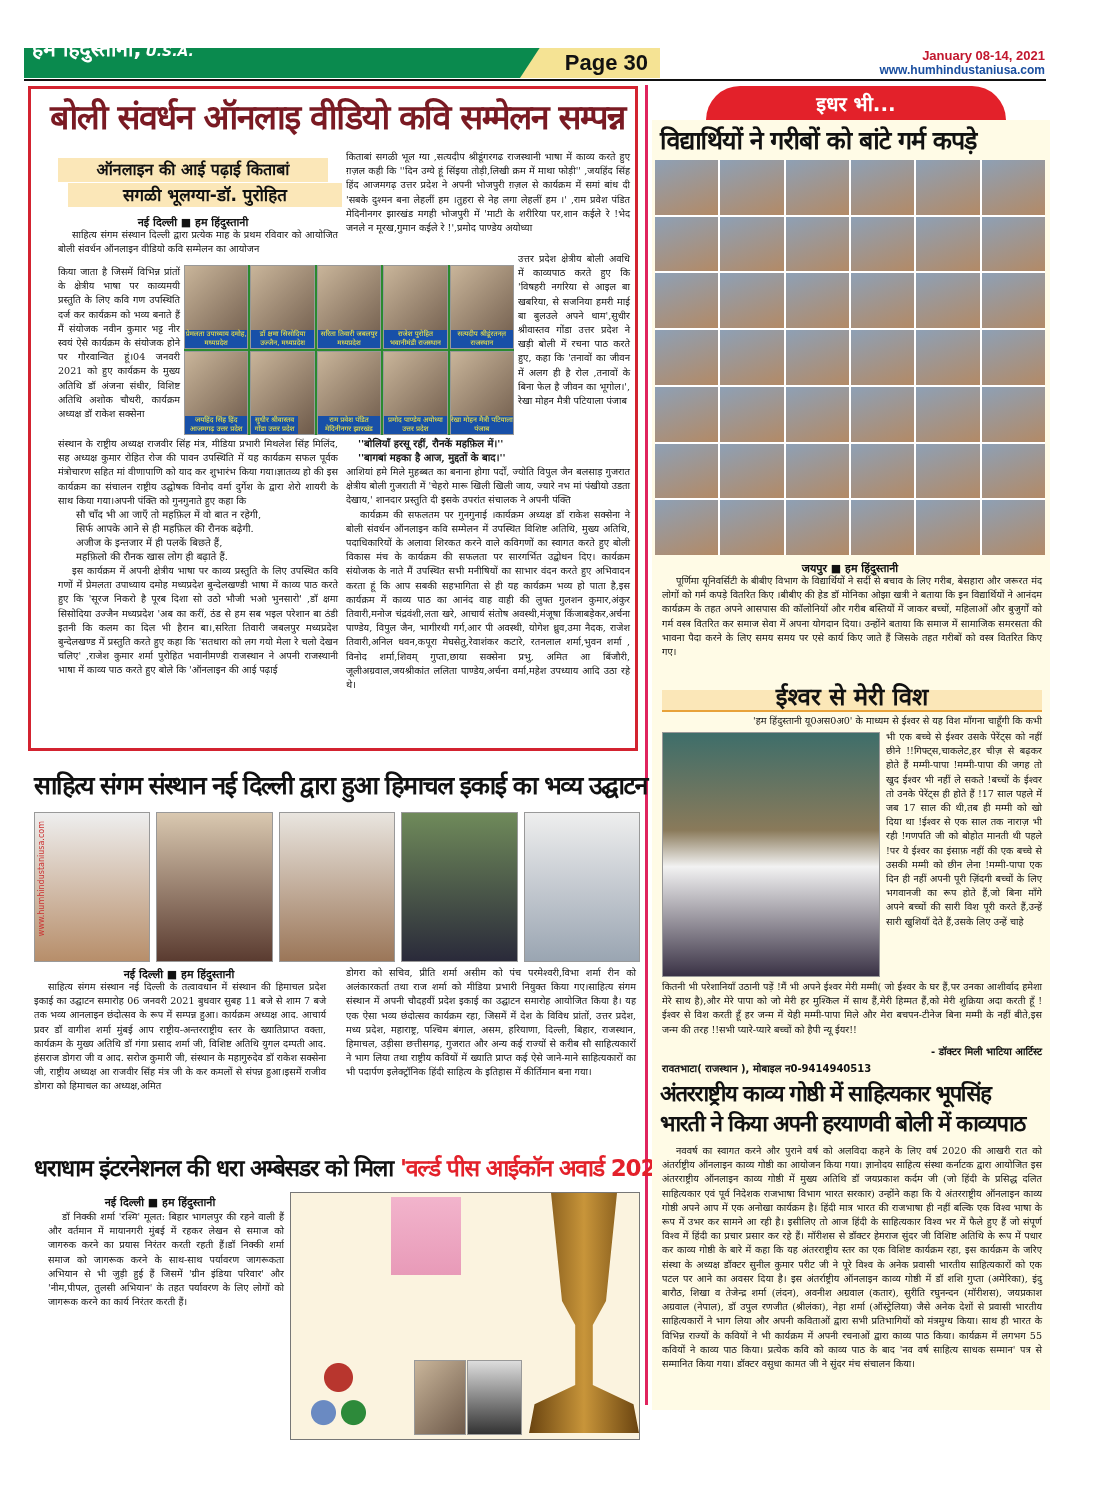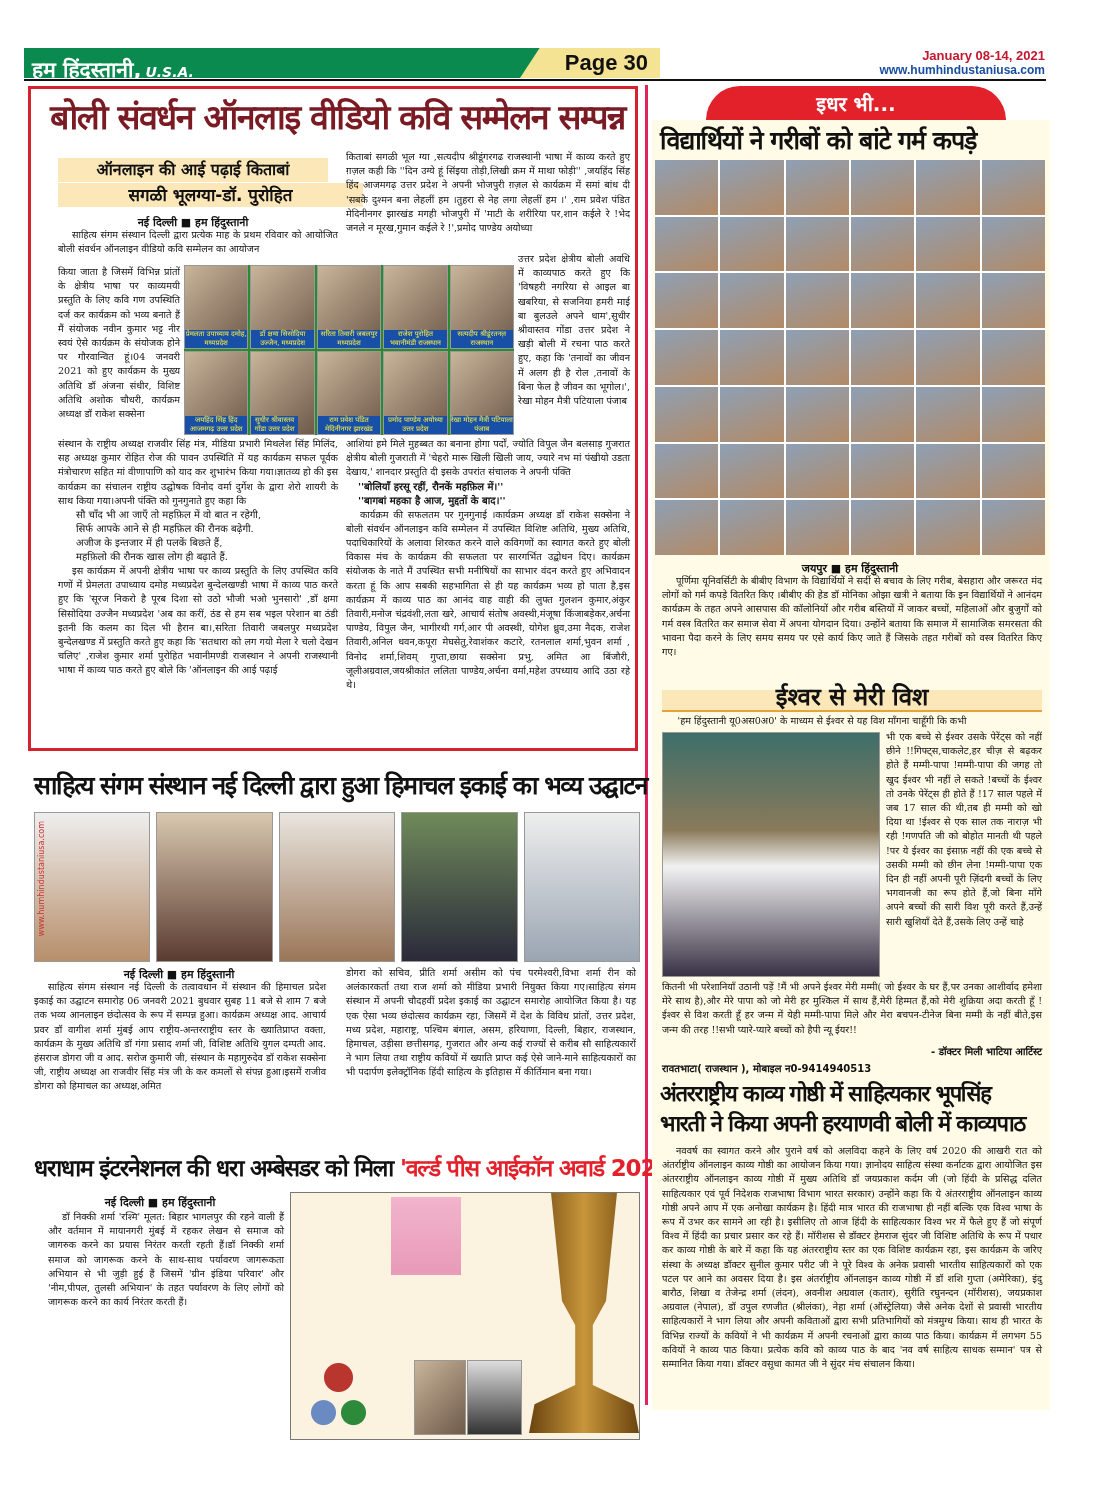--- a/index.html
+++ b/index.html
@@ -1,19 +1,19 @@
 <!DOCTYPE html>
 <html><head>
 <meta charset="utf-8">
 <style>
 *{box-sizing:border-box;margin:0;padding:0}
 body{width:1095px;height:1490px;background:#fff;font-family:"DejaVu Serif",serif;position:relative;overflow:hidden;color:#111}
 .abs{position:absolute}
 .hdr-band{left:24px;top:48px;width:600px;height:30px;background:#0a8a4e}
-.hdr-title{left:32px;top:48px;height:30px;line-height:44px;color:#fff;font-family:"DejaVu Sans",sans-serif;font-weight:bold;font-size:21px}
+.hdr-title{left:32px;top:32px;height:30px;line-height:34px;color:#fff;font-family:"DejaVu Sans",sans-serif;font-weight:bold;font-size:21px}
 .hdr-title i{font-size:14px;font-style:italic;margin-left:4px}
 .hdr-page{left:520px;top:48px;width:140px;height:30px;background:#f5e394;clip-path:polygon(14% 0,100% 0,100% 100%,0 100%);text-align:right;padding-right:12px;font-family:"Liberation Sans",sans-serif;font-weight:bold;font-size:22px;line-height:30px}
 .hdr-date{right:50px;top:48px;text-align:right;font-family:"Liberation Sans",sans-serif;font-weight:bold;color:#c2172e;font-size:13px;line-height:16px}
 .hdr-url{right:50px;top:63px;font-family:"Liberation Sans",sans-serif;font-weight:bold;color:#1a4fa0;font-size:12px}
 .hdr-rule{left:24px;top:79px;width:1022px;height:2px;background:#111}
 .vsep{left:645px;top:85px;width:3px;height:1320px;background:#e0245e}
 .box1{left:28px;top:86px;width:610px;height:665px;border:3px solid #d32330}
 .h1{font-family:"DejaVu Sans",sans-serif;font-weight:bold;color:#7a1a23;letter-spacing:-1.5px;white-space:nowrap}
 .sub{background:#fbe7b8;font-family:"DejaVu Sans",sans-serif;font-weight:bold;text-align:center;color:#111}
 .dl{font-weight:bold;font-size:11px;text-align:center;font-family:"DejaVu Sans",sans-serif}
@@ -37,21 +37,21 @@
 <div class="abs hdr-title"><span>हम हिंदुस्तानी,</span><i>U.S.A.</i></div>
 <div class="abs hdr-page">Page 30</div>
 <div class="abs hdr-date">January 08-14, 2021</div>
 <div class="abs hdr-url">www.humhindustaniusa.com</div>
 <div class="abs hdr-rule"></div>
 <div class="abs vsep"></div>
 
 <div class="abs box1"></div>
 <div class="abs h1" style="left:50px;top:92px;font-size:34px;line-height:50px">बोली संवर्धन ऑनलाइ वीडियो कवि सम्मेलन सम्पन्न</div>
 <div class="abs sub" style="left:58px;top:158px;width:270px;font-size:16px;line-height:24px">ऑनलाइन की आई पढ़ाई किताबां</div>
-<div class="abs sub" style="left:58px;top:183px;width:305px;font-size:17px;line-height:24px">सगळी भूलग्या-डॉ. पुरोहित</div>
+<div class="abs sub" style="left:68px;top:183px;width:274px;font-size:17px;line-height:24px">सगळी भूलग्या-डॉ. पुरोहित</div>
 <div class="abs dl" style="left:58px;top:214px;width:270px">नई दिल्ली ■ हम हिंदुस्तानी</div>
 <div class="abs txt" style="left:58px;top:228px;width:280px">
     <p>साहित्य संगम संस्थान दिल्ली द्वारा प्रत्येक माह के प्रथम रविवार को आयोजित बोली संवर्धन ऑनलाइन वीडियो कवि सम्मेलन का आयोजन</p>
   </div>
 <div class="abs txt" style="left:58px;top:265px;width:122px">किया जाता है जिसमें विभिन्न प्रांतों के क्षेत्रीय भाषा पर काव्यमयी प्रस्तुति के लिए कवि गण उपस्थिति दर्ज कर कार्यक्रम को भव्य बनाते हैं मैं संयोजक नवीन कुमार भट्ट नीर स्वयं ऐसे कार्यक्रम के संयोजक होने पर गौरवान्वित हूं।04 जनवरी 2021 को हुए कार्यक्रम के मुख्य अतिथि डॉ अंजना संधीर, विशिष्ट अतिथि अशोक चौधरी, कार्यक्रम अध्यक्ष डॉ राकेश सक्सेना</div>
 
 <div class="abs" style="left:184px;top:265px;width:330px;height:170px;display:grid;grid-template-columns:repeat(5,1fr);grid-template-rows:1fr 1fr;gap:2px;background:#2a8a2f">
   <div class="photo" style="position:relative">
       <div class="cap" style="position:absolute;bottom:0;left:0;right:0">प्रेमलता उपाध्याय दमोह, मध्यप्रदेश</div>
     </div>
@@ -91,25 +91,25 @@
     <div>सिर्फ आपके आने से ही महफ़िल की रौनक बढ़ेगी.</div>
     <div>अजीज के इन्तजार में ही पलकें बिछते हैं,</div>
     <div>महफ़िलो की रौनक खास लोग ही बढ़ाते हैं.</div>
   </div>
   <p>इस कार्यक्रम में अपनी क्षेत्रीय भाषा पर काव्य प्रस्तुति के लिए उपस्थित कवि गणों में प्रेमलता उपाध्याय दमोह मध्यप्रदेश बुन्देलखण्डी भाषा में काव्य पाठ करते हुए कि 'सूरज निकरो है पूरब दिशा सो उठो भौजी भओ भुनसारो' ,डॉ क्षमा सिसोदिया उज्जैन मध्यप्रदेश 'अब का करीं, ठंड से हम सब भइल परेशान बा ठंडी इतनी कि कलम का दिल भी हैरान बा।,सरिता तिवारी जबलपुर मध्यप्रदेश बुन्देलखण्ड में प्रस्तुति करते हुए कहा कि 'सतधारा को लग गयो मेला रे चलो देखन चलिए' ,राजेश कुमार शर्मा पुरोहित भवानीमण्डी राजस्थान ने अपनी राजस्थानी भाषा में काव्य पाठ करते हुए बोले कि 'ऑनलाइन की आई पढ़ाई</p>
 </div>
 
 <div class="abs txt" style="left:346px;top:150px;width:284px">किताबां सगळी भूल ग्या ,सत्यदीप श्रीडूंगरगढ राजस्थानी भाषा में काव्य करते हुए ग़ज़ल कही कि ''दिन उग्ये हूं सिंइया तोड़ी,लिखी क्रम में माथा फोड़ी'' ,जयहिंद सिंह हिंद आजमगढ़ उत्तर प्रदेश ने अपनी भोजपुरी ग़ज़ल से कार्यक्रम में समां बांध दी 'सबके दुश्मन बना लेहलीं हम ।तुहरा से नेह लगा लेहलीं हम ।' ,राम प्रवेश पंडित मेदिनीनगर झारखंड मगही भोजपुरी में 'माटी के शरीरिया पर,शान कईले रे !भेद जनले न मूरख,गुमान कईले रे !',प्रमोद पाण्डेय अयोध्या</div>
 <div class="abs txt" style="left:518px;top:252px;width:112px">उत्तर प्रदेश क्षेत्रीय बोली अवधि में काव्यपाठ करते हुए कि 'विषहरी नगरिया से आइल बा खबरिया, से सजनिया हमरी माई बा बुलउले अपने धाम',सुधीर श्रीवास्तव गोंडा उत्तर प्रदेश ने खड़ी बोली में रचना पाठ करते हुए, कहा कि 'तनावों का जीवन में अलग ही है रोल ,तनावों के बिना फेल है जीवन का भूगोल।', रेखा मोहन मैत्री पटियाला पंजाब</div>
 <div class="abs txt" style="left:346px;top:437px;width:284px">
-  <div>आशियां हमे मिले मुहब्बत का बनाना होगा पर्दों, ज्योति विपुल जैन बलसाड़ गुजरात क्षेत्रीय बोली गुजराती में 'चेहरो मारू खिली खिली जाय, ज्यारे नभ मां पंखीयो उडता देखाय,' शानदार प्रस्तुति दी इसके उपरांत संचालक ने अपनी पंक्ति</div>
   <div style="font-weight:bold;font-size:10px;line-height:14px;padding-left:12px">
     <div>''बोलियाँ हरसू रहीं, रौनकें महफ़िल में।''</div>
     <div>''बागबां महका है आज, मुद्दतों के बाद।''</div>
   </div>
+  <div>आशियां हमे मिले मुहब्बत का बनाना होगा पर्दों, ज्योति विपुल जैन बलसाड़ गुजरात क्षेत्रीय बोली गुजराती में 'चेहरो मारू खिली खिली जाय, ज्यारे नभ मां पंखीयो उडता देखाय,' शानदार प्रस्तुति दी इसके उपरांत संचालक ने अपनी पंक्ति</div>
   <p>कार्यक्रम की सफलतम पर गुनगुनाई ।कार्यक्रम अध्यक्ष डॉ राकेश सक्सेना ने बोली संवर्धन ऑनलाइन कवि सम्मेलन में उपस्थित विशिष्ट अतिथि, मुख्य अतिथि, पदाधिकारियों के अलावा शिरकत करने वाले कविगणों का स्वागत करते हुए बोली विकास मंच के कार्यक्रम की सफलता पर सारगर्भित उद्बोधन दिए। कार्यक्रम संयोजक के नाते मैं उपस्थित सभी मनीषियों का साभार वंदन करते हुए अभिवादन करता हूं कि आप सबकी सहभागिता से ही यह कार्यक्रम भव्य हो पाता है,इस कार्यक्रम में काव्य पाठ का आनंद वाह वाही की लुफ्त गुलशन कुमार,अंकुर तिवारी,मनोज चंद्रवंशी,लता खरे, आचार्य संतोष अवस्थी,मंजूषा किंजाबड़ेकर,अर्चना पाण्डेय, विपुल जैन, भागीरथी गर्ग,आर पी अवस्थी, योगेश ध्रुव,उमा नैदक, राजेश तिवारी,अनिल धवन,कपूरा मेघसेतु,रेवाशंकर कटारे, रतनलाल शर्मा,भुवन शर्मा , विनोद शर्मा,शिवम् गुप्ता,छाया सक्सेना प्रभु, अमित आ बिंजौरी, जूलीअग्रवाल,जयश्रीकांत ललिता पाण्डेय,अर्चना वर्मा,महेश उपध्याय आदि उठा रहे थे।</p>
 </div>
 
 <div class="abs h1" style="left:34px;top:768px;font-size:25px;line-height:36px;color:#111">साहित्य संगम संस्थान नई दिल्ली द्वारा हुआ हिमाचल इकाई का भव्य उद्घाटन</div>
 <div class="abs" style="left:34px;top:812px;width:606px;height:150px;display:grid;grid-template-columns:repeat(5,1fr);gap:6px">
   <div class="photo" style="position:relative;background:linear-gradient(180deg,#eee,#b78e6a)">
       <div style="position:absolute;left:2px;top:8px;writing-mode:vertical-rl;transform:rotate(180deg);font-size:8px;color:#c33;font-family:'DejaVu Sans',sans-serif">www.humhindustaniusa.com</div>
     </div>
   <div class="photo" style="background:linear-gradient(180deg,#d9c8b0,#5a3b30)"></div>
   <div class="photo" style="background:linear-gradient(180deg,#e9e5df,#9b7658)"></div>
@@ -182,21 +182,21 @@
     <div></div>
     <div></div>
 </div>
 <div class="abs dl" style="left:660px;top:560px;width:380px">जयपुर ■ हम हिंदुस्तानी</div>
 <div class="abs txt" style="left:662px;top:574px;width:380px">
     <p>पूर्णिमा यूनिवर्सिटी के बीबीए विभाग के विद्यार्थियों ने सर्दी से बचाव के लिए गरीब, बेसहारा और जरूरत मंद लोगों को गर्म कपड़े वितरित किए ।बीबीए की हेड डॉ मोनिका ओझा खत्री ने बताया कि इन विद्यार्थियों ने आनंदम कार्यक्रम के तहत अपने आसपास की कॉलोनियों और गरीब बस्तियों में जाकर बच्चों, महिलाओं और बुजुर्गों को गर्म वस्त्र वितरित कर समाज सेवा में अपना योगदान दिया। उन्होंने बताया कि समाज में सामाजिक समरसता की भावना पैदा करने के लिए समय समय पर एसे कार्य किए जाते हैं जिसके तहत गरीबों को वस्त्र वितरित किए गए।</p>
   </div>
 
 <div class="abs" style="left:662px;top:690px;width:380px;height:22px;background:#fbe7b8;border-bottom:2px solid #e8a23a"></div>
 <div class="abs" style="left:662px;top:680px;width:380px;text-align:center;font-family:'DejaVu Serif',serif;font-weight:bold;font-size:24px;line-height:34px">ईश्वर से मेरी विश</div>
-<div class="abs txt" style="left:632px;top:714px;width:380px;text-align:center">'हम हिंदुस्तानी यू0अस0अ0' के माध्यम से ईश्वर से यह विश माँगना चाहूँगी कि कभी</div>
+<div class="abs txt" style="left:662px;top:714px;width:380px;text-align:right">'हम हिंदुस्तानी यू0अस0अ0' के माध्यम से ईश्वर से यह विश माँगना चाहूँगी कि कभी</div>
 <div class="abs photo" style="left:662px;top:732px;width:218px;height:245px;background:linear-gradient(180deg,#3e6e6a 0%,#8a7a5a 40%,#f2f2f2 55%,#3a3245 100%)"></div>
 <div class="abs txt" style="left:886px;top:730px;width:156px">भी एक बच्चे से ईश्वर उसके पेरेंट्स को नहीं छीने !!गिफ्ट्स,चाकलेट,हर चीज़ से बढ़कर होते हैं मम्मी-पापा !मम्मी-पापा की जगह तो खुद ईश्वर भी नहीं ले सकते !बच्चों के ईश्वर तो उनके पेरेंट्स ही होते हैं !17 साल पहले में जब 17 साल की थी,तब ही मम्मी को खो दिया था !ईश्वर से एक साल तक नाराज़ भी रही !गणपति जी को बोहोत मानती थी पहले !पर ये ईश्वर का इंसाफ़ नहीं की एक बच्चे से उसकी मम्मी को छीन लेना !मम्मी-पापा एक दिन ही नहीं अपनी पूरी ज़िंदगी बच्चों के लिए भगवानजी का रूप होते हैं,जो बिना माँगे अपने बच्चों की सारी विश पूरी करते हैं,उन्हें सारी खुशियाँ देते हैं,उसके लिए उन्हें चाहे</div>
 <div class="abs txt" style="left:662px;top:980px;width:380px">कितनी भी परेशानियाँ उठानी पड़ें !मैं भी अपने ईश्वर मेरी मम्मी( जो ईश्वर के घर हैं,पर उनका आशीर्वाद हमेशा मेरे साथ है),और मेरे पापा को जो मेरी हर मुश्किल में साथ हैं,मेरी हिम्मत हैं,को मेरी शुक्रिया अदा करती हूँ !ईश्वर से विश करती हूँ हर जन्म में येही मम्मी-पापा मिले और मेरा बचपन-टीनेज बिना मम्मी के नहीं बीते,इस जन्म की तरह !!सभी प्यारे-प्यारे बच्चों को हैपी न्यू ईयर!!</div>
 <div class="abs" style="left:662px;top:1045px;width:380px;text-align:right;font-weight:bold;font-size:10px;font-family:'DejaVu Sans',sans-serif;line-height:14px">- डॉक्टर मिली भाटिया आर्टिस्ट</div>
 <div class="abs" style="left:662px;top:1062px;width:380px;text-align:left;font-weight:bold;font-size:10px;font-family:'DejaVu Sans',sans-serif;line-height:14px">रावतभाटा( राजस्थान ), मोबाइल न0-9414940513</div>
 
 <div class="abs h1" style="left:660px;top:1080px;font-size:22px;line-height:28px;color:#111;letter-spacing:-1.3px">अंतरराष्ट्रीय काव्य गोष्ठी में साहित्यकार भूपसिंह</div>
 <div class="abs h1" style="left:660px;top:1110px;font-size:22px;line-height:28px;color:#111;letter-spacing:-1.3px">भारती ने किया अपनी हरयाणवी बोली में काव्यपाठ</div>
 <div class="abs txt" style="left:662px;top:1144px;width:380px">
     <p>नववर्ष का स्वागत करने और पुराने वर्ष को अलविदा कहने के लिए वर्ष 2020 की आखरी रात को अंतर्राष्ट्रीय ऑनलाइन काव्य गोष्ठी का आयोजन किया गया। ज्ञानोदय साहित्य संस्था कर्नाटक द्वारा आयोजित इस अंतरराष्ट्रीय ऑनलाइन काव्य गोष्ठी में मुख्य अतिथि डॉ जयप्रकाश कर्दम जी (जो हिंदी के प्रसिद्ध दलित साहित्यकार एवं पूर्व निदेशक राजभाषा विभाग भारत सरकार) उन्होंने कहा कि ये अंतरराष्ट्रीय ऑनलाइन काव्य गोष्ठी अपने आप में एक अनोखा कार्यक्रम है। हिंदी मात्र भारत की राजभाषा ही नहीं बल्कि एक विश्व भाषा के रूप में उभर कर सामने आ रही है। इसीलिए तो आज हिंदी के साहित्यकार विश्व भर में फैले हुए हैं जो संपूर्ण विश्व में हिंदी का प्रचार प्रसार कर रहे हैं। मॉरीशस से डॉक्टर हेमराज सुंदर जी विशिष्ट अतिथि के रूप में पधार कर काव्य गोष्ठी के बारे में कहा कि यह अंतरराष्ट्रीय स्तर का एक विशिष्ट कार्यक्रम रहा, इस कार्यक्रम के जरिए संस्था के अध्यक्ष डॉक्टर सुनील कुमार परीट जी ने पूरे विश्व के अनेक प्रवासी भारतीय साहित्यकारों को एक पटल पर आने का अवसर दिया है। इस अंतर्राष्ट्रीय ऑनलाइन काव्य गोष्ठी में डॉ शशि गुप्ता (अमेरिका), इंदु बारौठ, शिखा व तेजेन्द्र शर्मा (लंदन), अवनीश अग्रवाल (कतार), सुरीति रघुनन्दन (मॉरीशस), जयप्रकाश अग्रवाल (नेपाल), डॉ उपुल रणजीत (श्रीलंका), नेहा शर्मा (ऑस्ट्रेलिया) जैसे अनेक देशों से प्रवासी भारतीय साहित्यकारों ने भाग लिया और अपनी कविताओं द्वारा सभी प्रतिभागियों को मंत्रमुग्ध किया। साथ ही भारत के विभिन्न राज्यों के कवियों ने भी कार्यक्रम में अपनी रचनाओं द्वारा काव्य पाठ किया। कार्यक्रम में लगभग 55 कवियों ने काव्य पाठ किया। प्रत्येक कवि को काव्य पाठ के बाद 'नव वर्ष साहित्य साधक सम्मान' पत्र से सम्मानित किया गया। डॉक्टर वसुधा कामत जी ने सुंदर मंच संचालन किया।</p>

